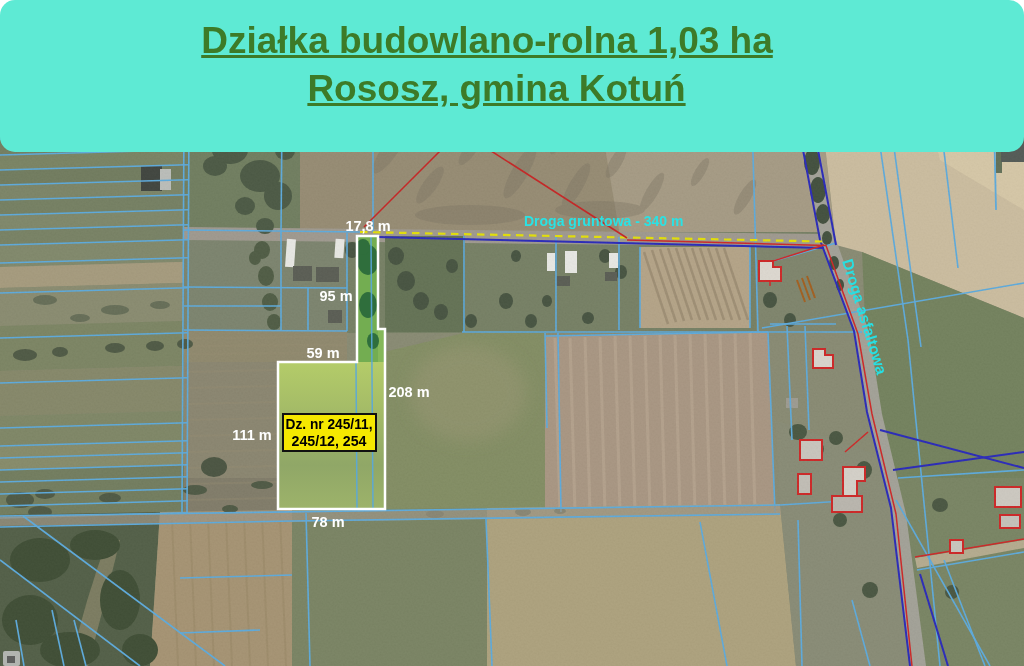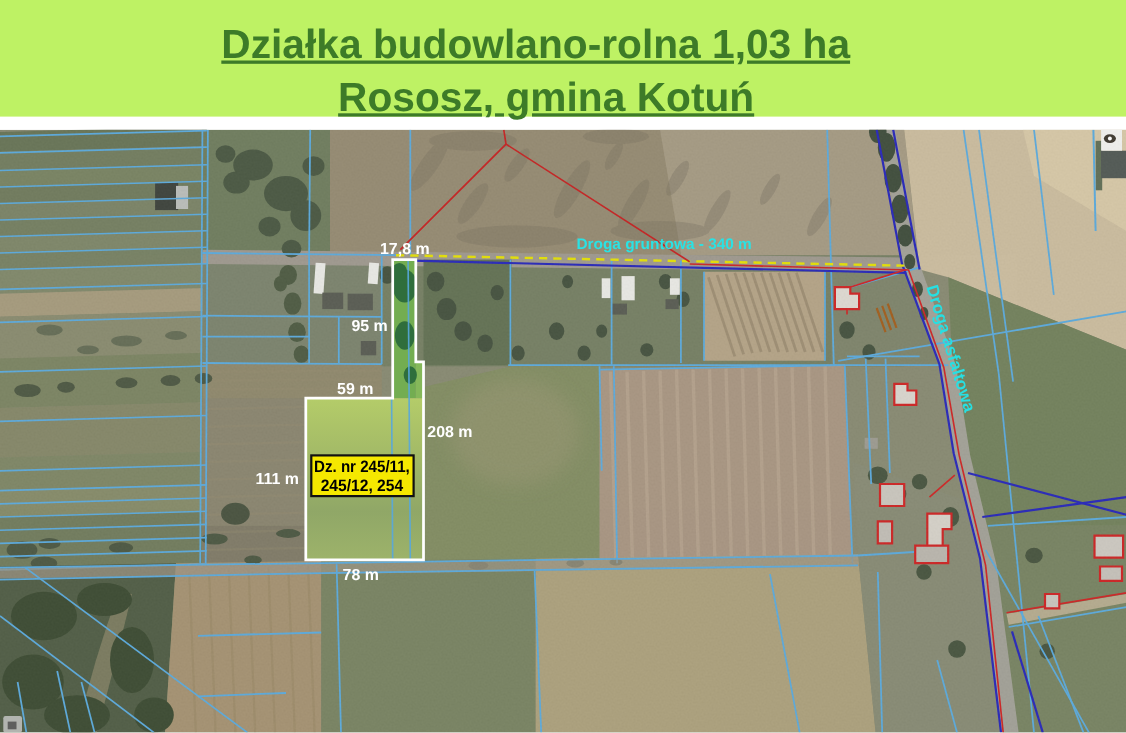--- a/index.html
+++ b/index.html
@@ -1,17 +1,17 @@
 <!DOCTYPE html>
 <html><head>
 <meta charset="utf-8">
 <style>
   html,body{margin:0;padding:0;background:#fff;}
   #page{position:relative;width:1024px;height:666px;overflow:hidden;font-family:"Liberation Sans",sans-serif;}
-  #hdr{position:absolute;left:0;top:0;width:1024px;height:106px;background:#bef264;text-align:center;}
+  #hdr{position:absolute;left:0;top:0;width:1024px;height:152px;background:#5eead4;text-align:center;border-radius:15px;}
   .t1{margin:0 0 0 -50px;padding-top:17px;font-size:37px;font-weight:bold;color:#3d7b28;text-decoration:underline;line-height:1.3;}
   .t2{margin:0 0 0 -31px;font-size:37px;font-weight:bold;color:#3d7b28;text-decoration:underline;line-height:1.3;}
 </style>
 </head>
 <body>
 <div id="page">
 
 <svg id="map" width="1024" height="548" viewBox="0 118 1024 548" style="position:absolute;left:0;top:118px;" xmlns="http://www.w3.org/2000/svg">
   <defs>
         <filter id="blur8" x="-40%" y="-40%" width="180%" height="180%">

